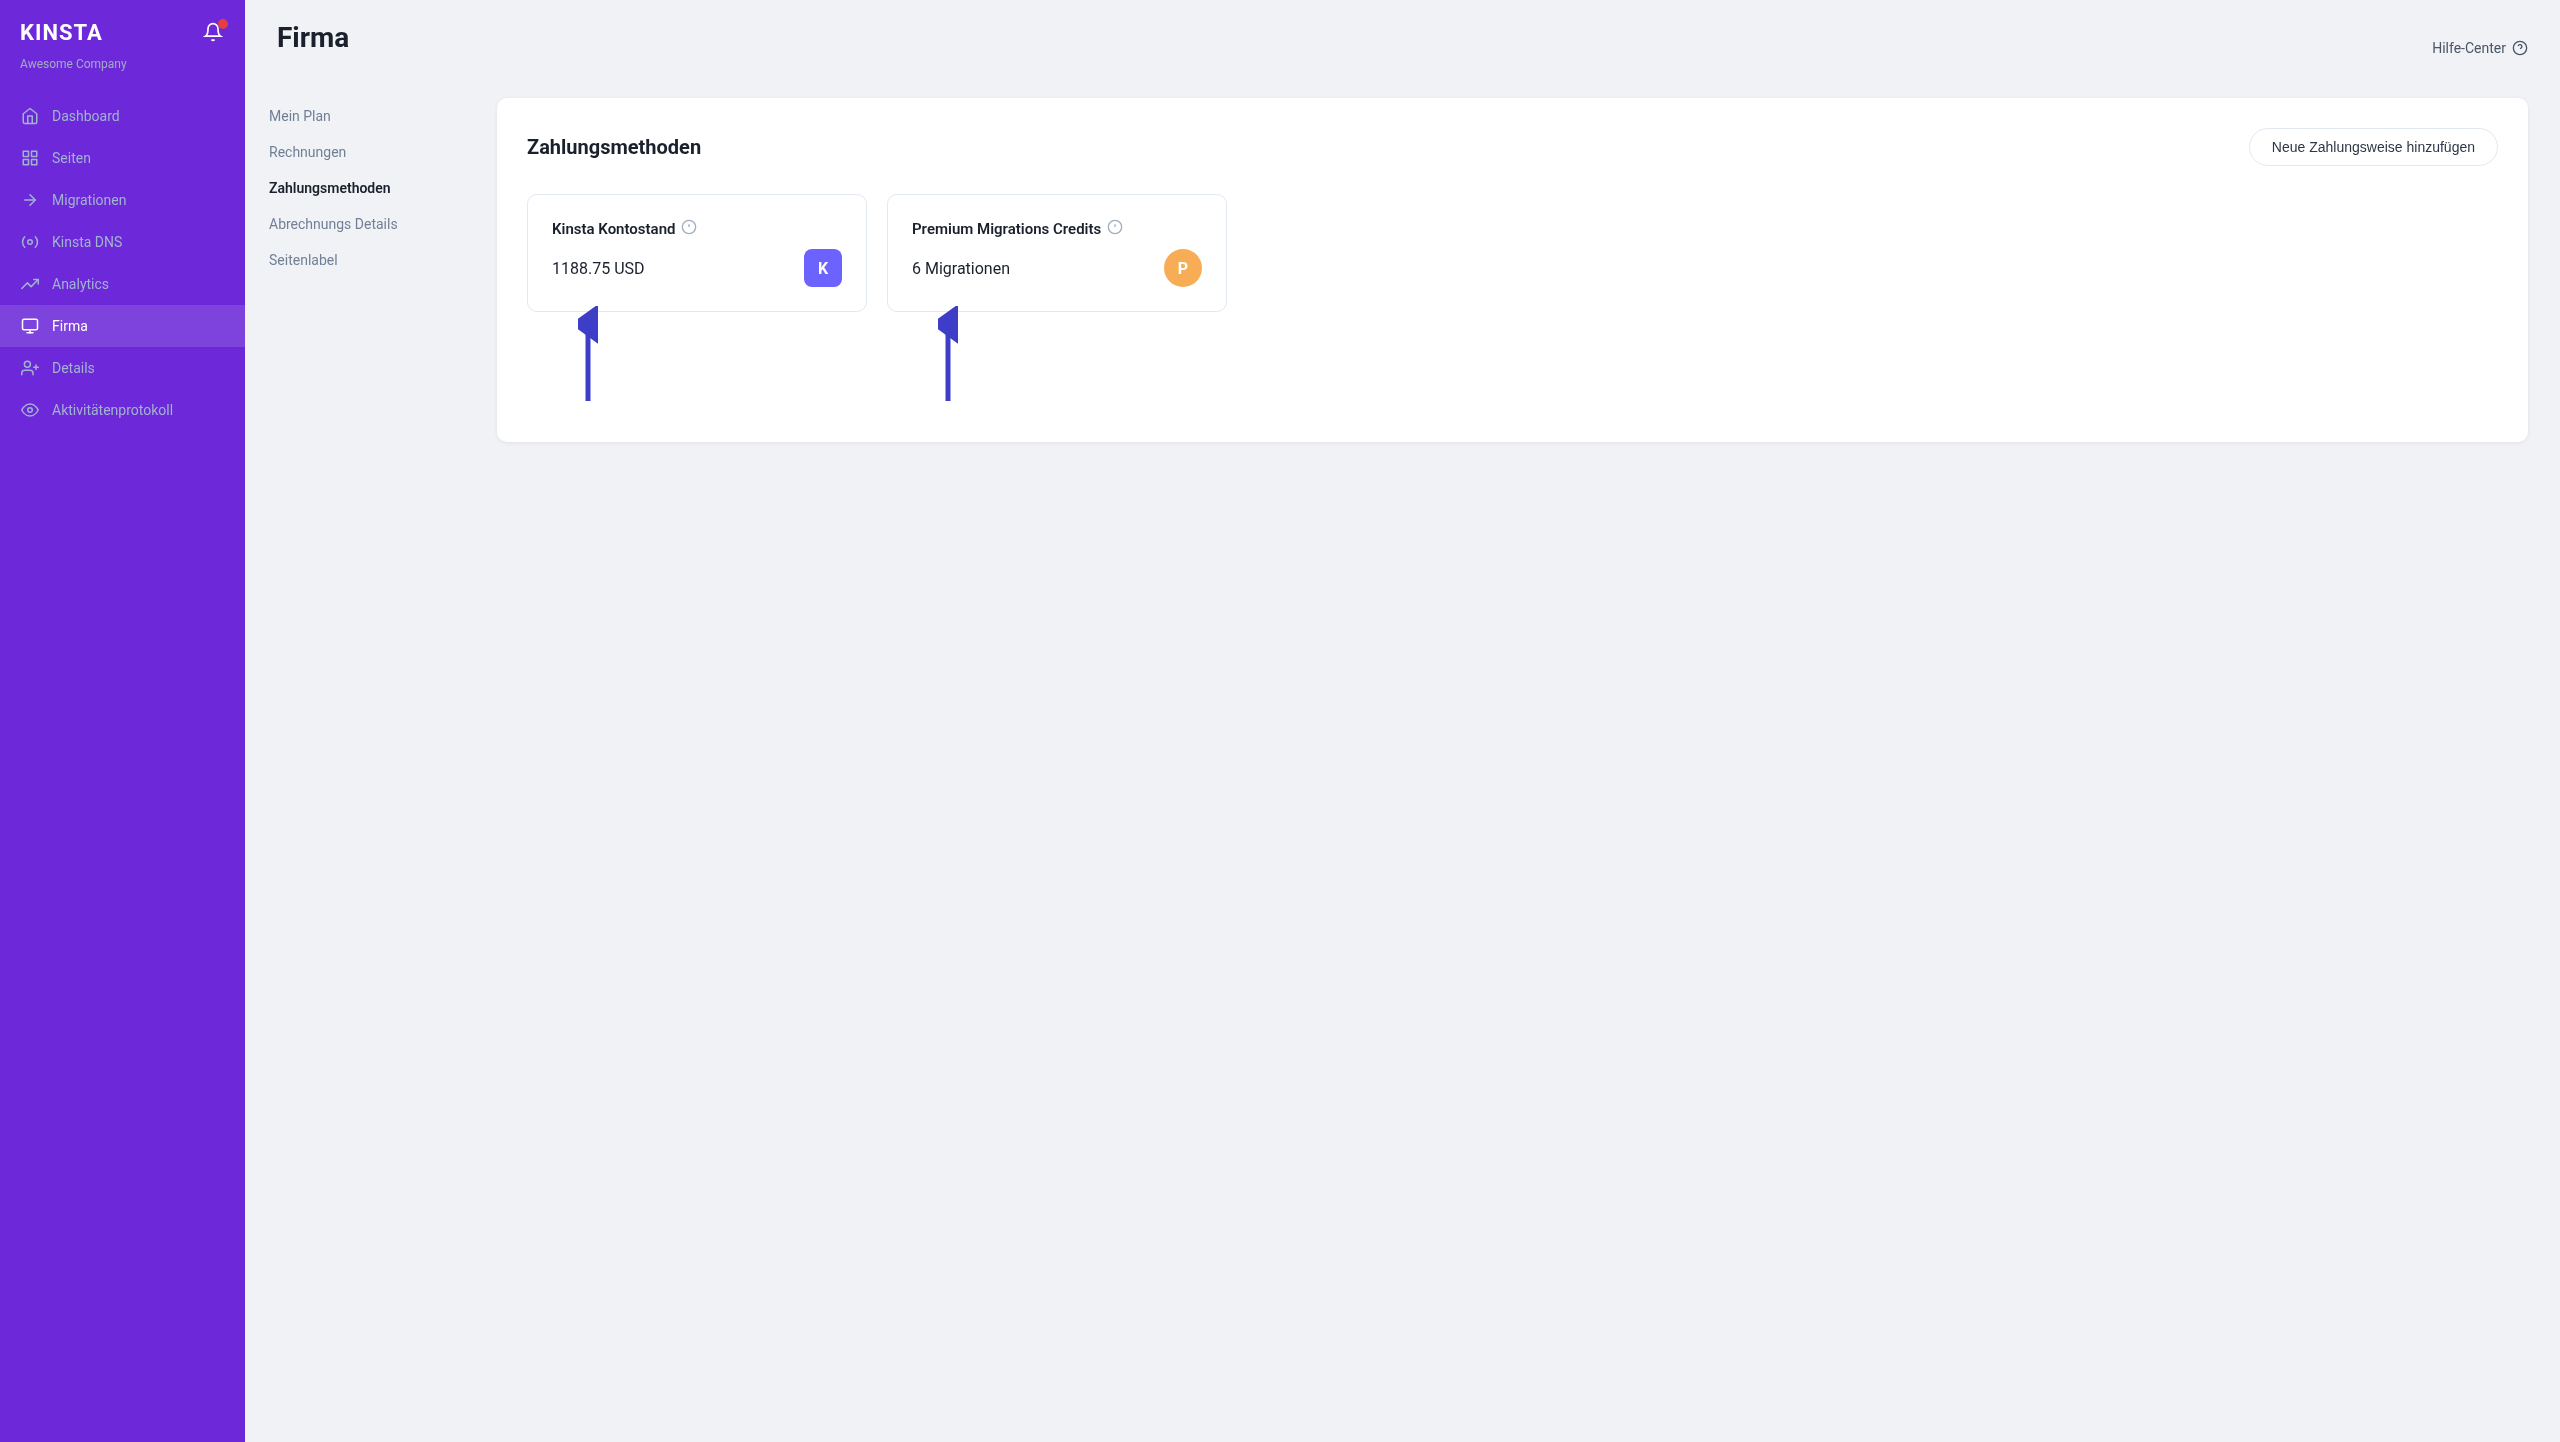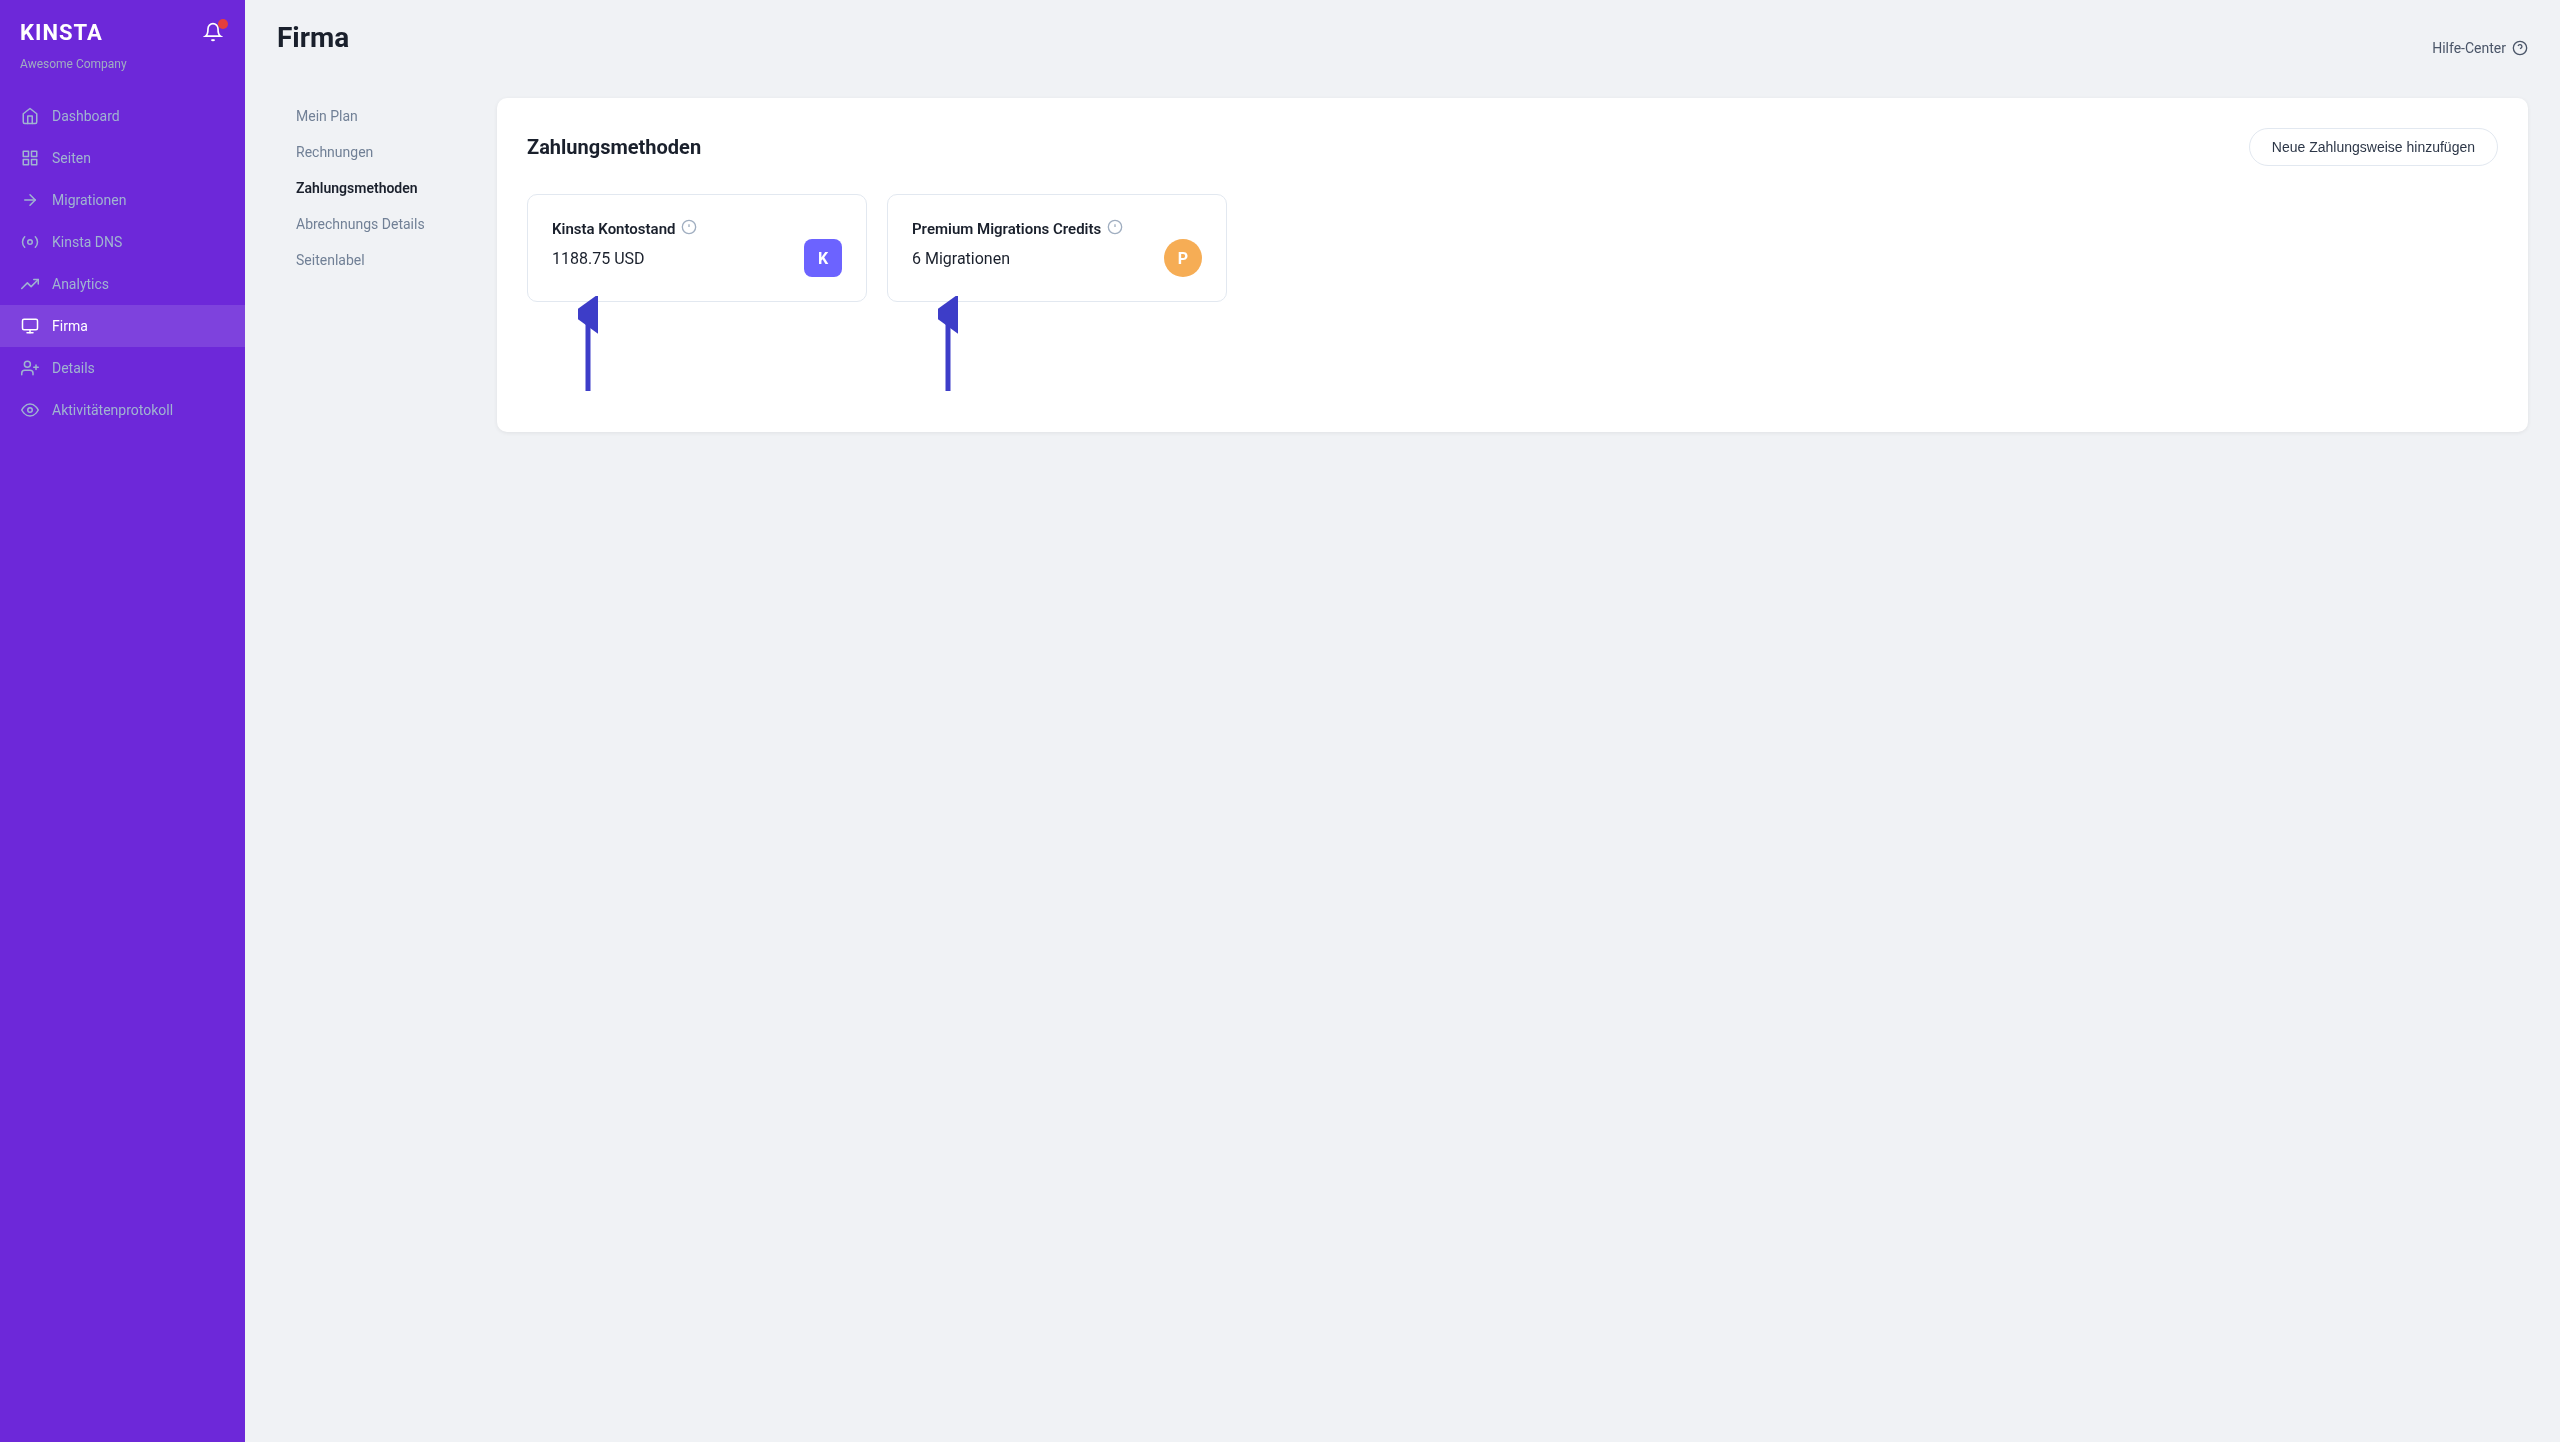--- a/index.html
+++ b/index.html
@@ -140,21 +140,20 @@
       background: #f0f2f5;
     }
     .sub-nav-item {
       display: block;
       padding: 10px 24px;
       font-size: 14px;
       color: #718096;
       cursor: pointer;
       text-decoration: none;
       transition: color 0.15s;
-      margin-left: 27px;
     }
     .sub-nav-item.active {
       color: #1a202c;
       font-weight: 600;
     }
 
     
     .main-panel {
       flex: 1;
       padding: 24px 32px;
@@ -197,20 +196,21 @@
       display: flex;
       gap: 20px;
     }
     .payment-card {
       flex: 1;
       border: 1.5px solid #e2e8f0;
       border-radius: 10px;
       padding: 24px;
       display: flex;
       flex-direction: column;
+      gap: 10px;
       position: relative;
       max-width: 340px;
     }
     .payment-card-header {
       display: flex;
       align-items: center;
       justify-content: space-between;
     }
     .payment-card-title {
       font-size: 15px;

